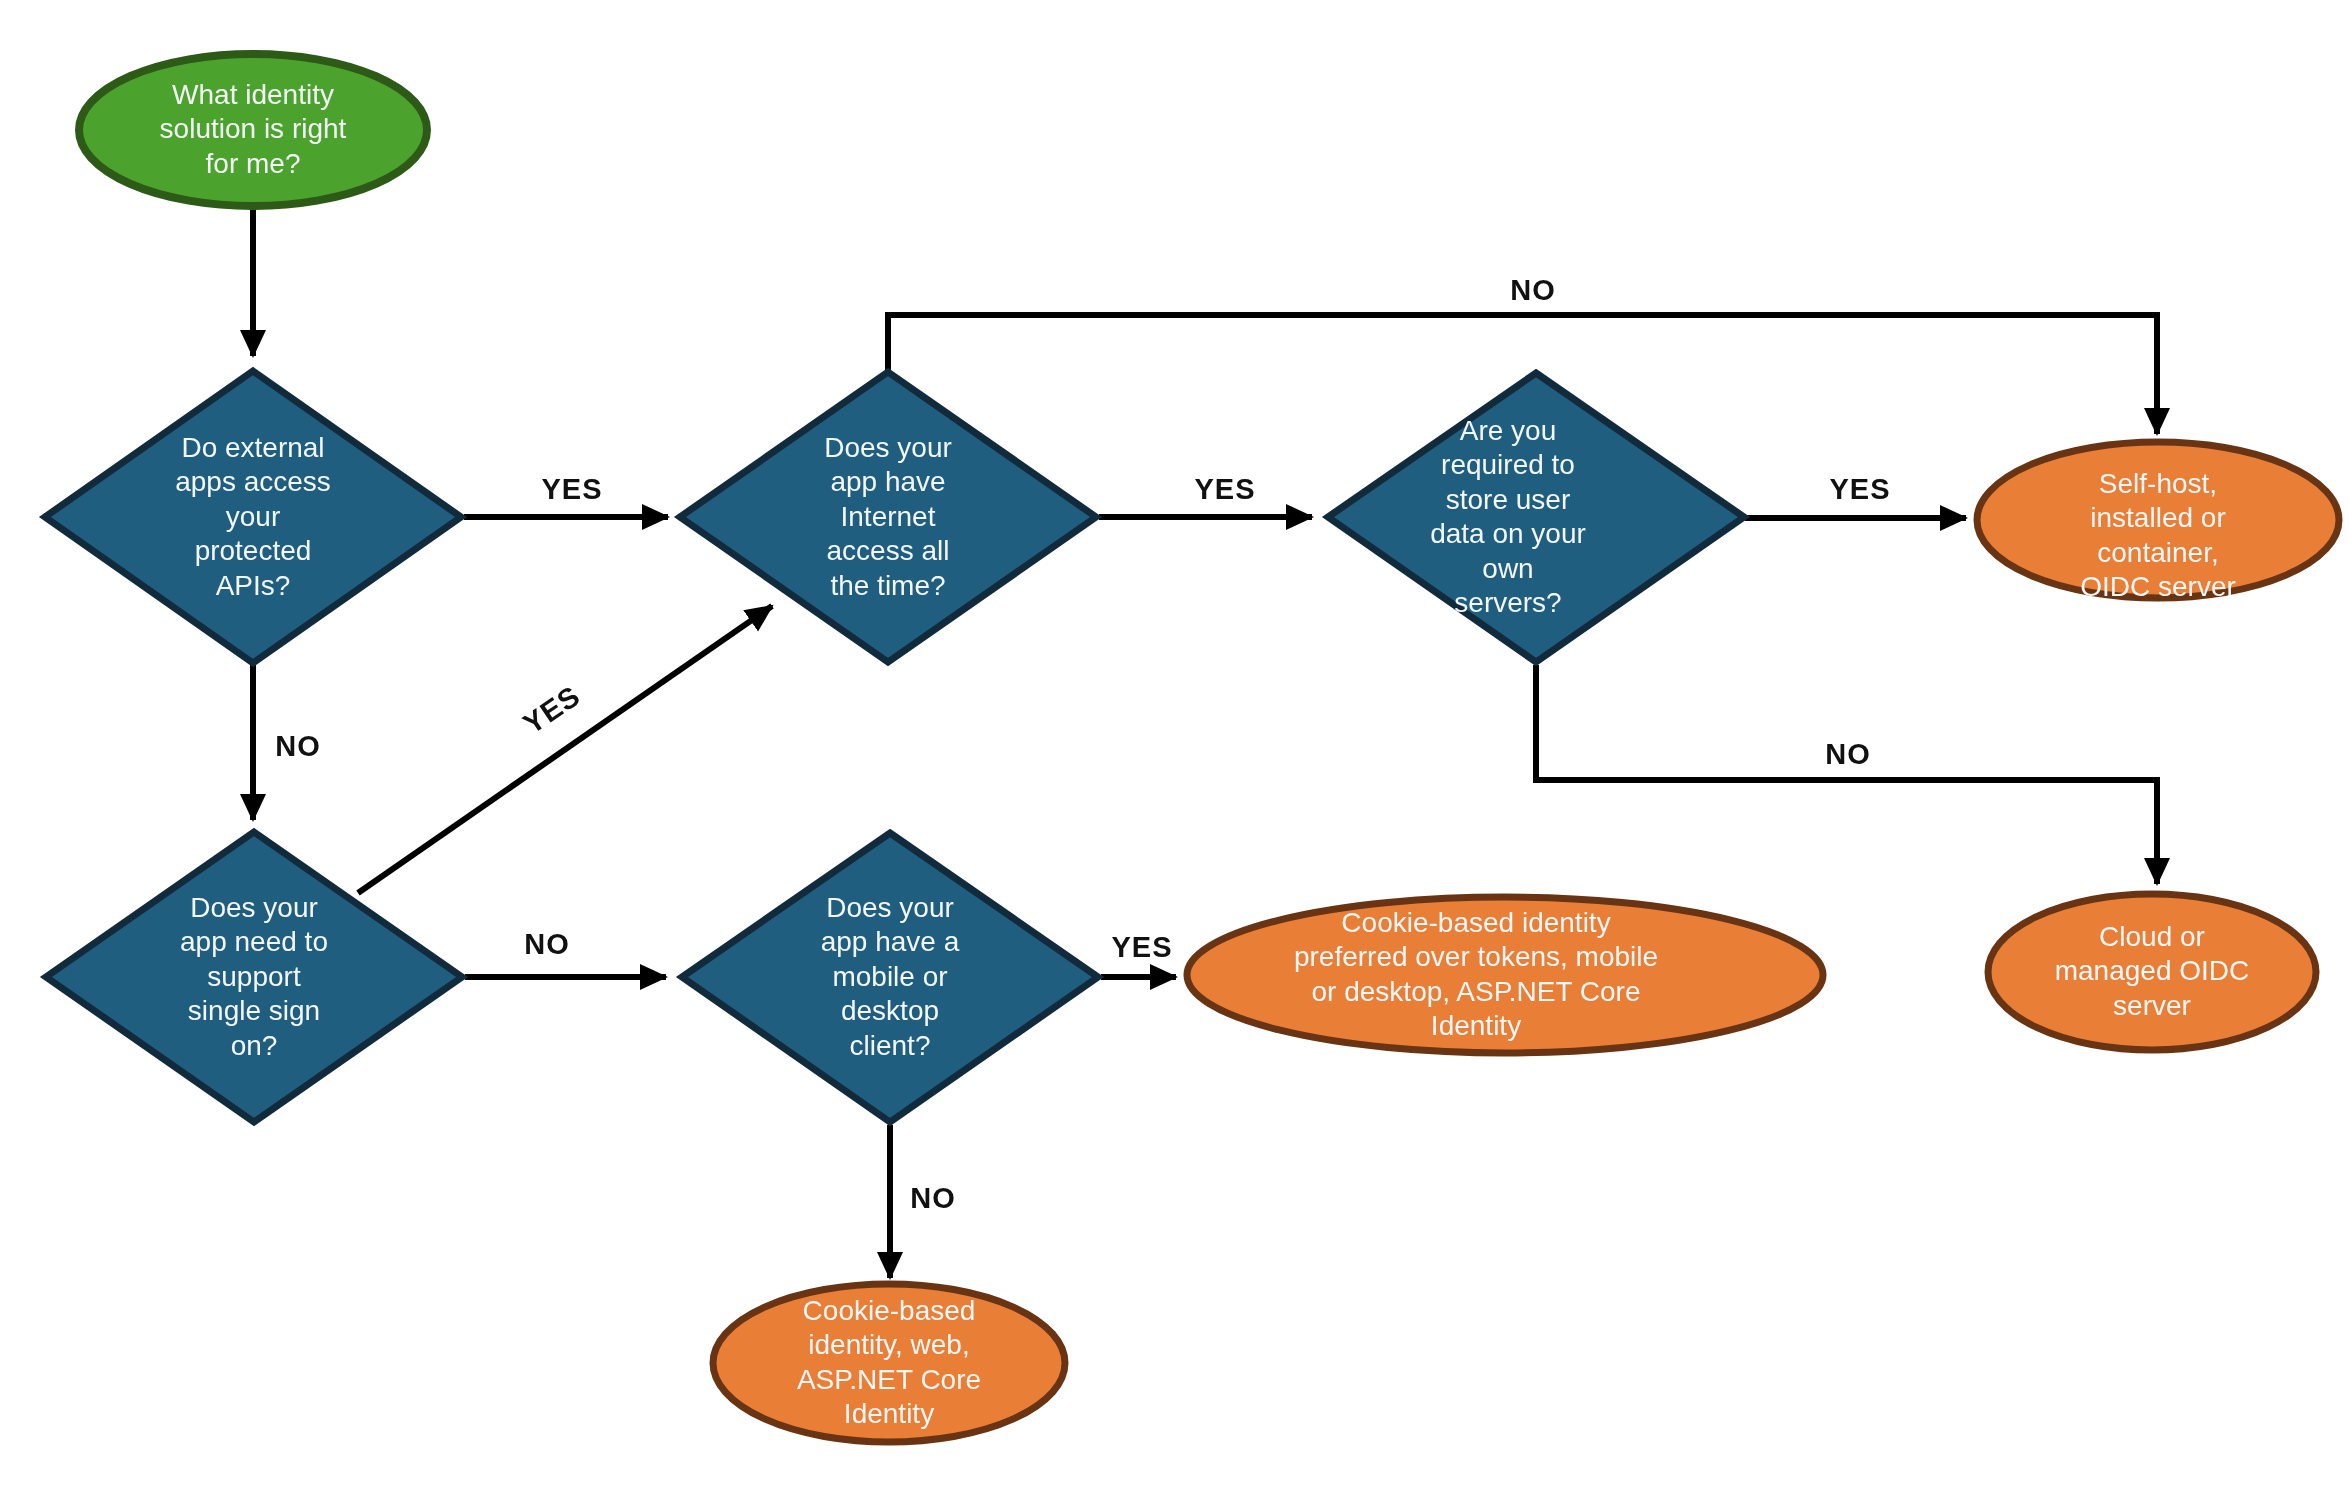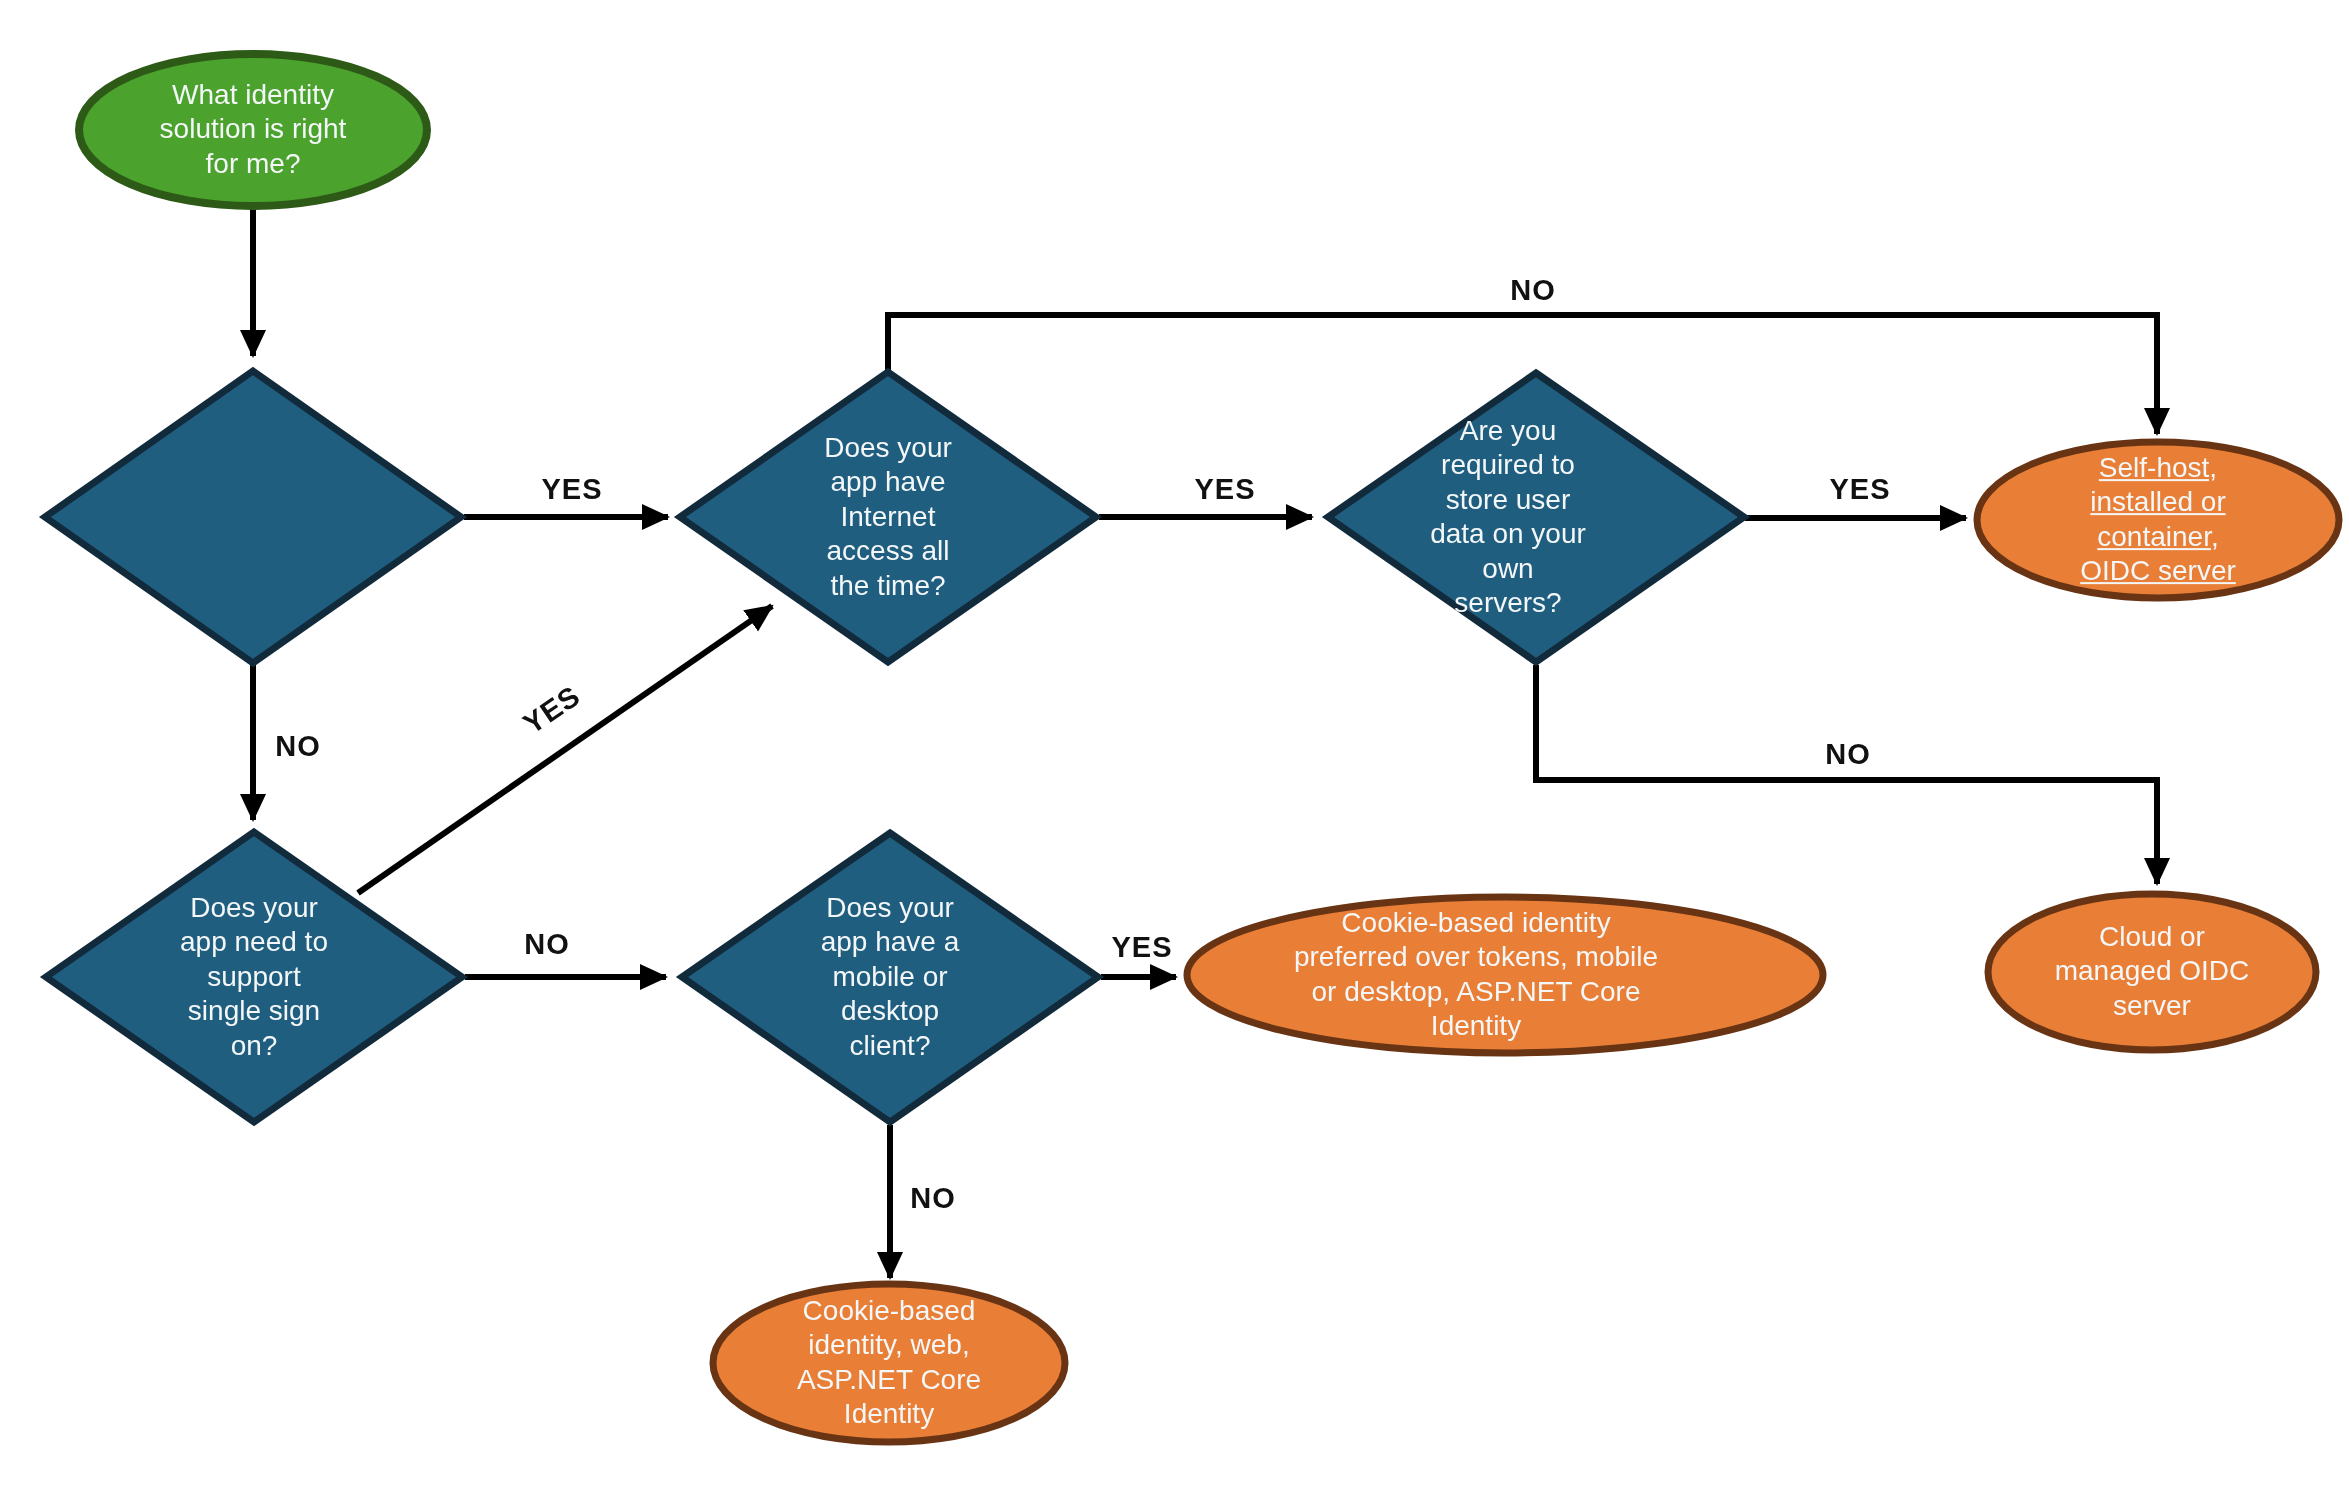--- a/index.html
+++ b/index.html
@@ -72,20 +72,25 @@
     <ellipse class="result" cx="2146" cy="520" rx="181" ry="78"></ellipse>
     <ellipse class="result" cx="2140" cy="972" rx="164" ry="78"></ellipse>
     <ellipse class="result" cx="1493" cy="975" rx="318" ry="78"></ellipse>
     <ellipse class="result" cx="877" cy="1363" rx="176" ry="79"></ellipse>
   </svg>
 
   <div class="node-label" style="left:241px;top:130px;width:240px;">What identity
 solution is right
 for me?</div>
 
+  <div class="node-label" style="left:241px;top:517px;width:200px;">Do external
+apps access
+your
+protected
+APIs?</div>
 
   <div class="node-label" style="left:876px;top:517px;width:190px;">Does your
 app have
 Internet
 access all
 the time?</div>
 
   <div class="node-label" style="left:1496px;top:517px;width:200px;">Are you
 required to
 store user
@@ -98,21 +103,21 @@
 support
 single sign
 on?</div>
 
   <div class="node-label" style="left:878px;top:977px;width:180px;">Does your
 app have a
 mobile or
 desktop
 client?</div>
 
-  <div class="node-label" style="left:2146px;top:520px;width:220px;text-decoration:underline;">Self-host,
+  <div class="node-label" style="left:2146px;top:536px;width:220px;">Self-host,
 installed or
 container,
 OIDC server</div>
 
   <div class="node-label" style="left:2140px;top:972px;width:240px;">Cloud or
 managed OIDC
 server</div>
 
   <div class="node-label" style="left:1464px;top:975px;width:560px;">Cookie-based identity
 preferred over tokens, mobile

